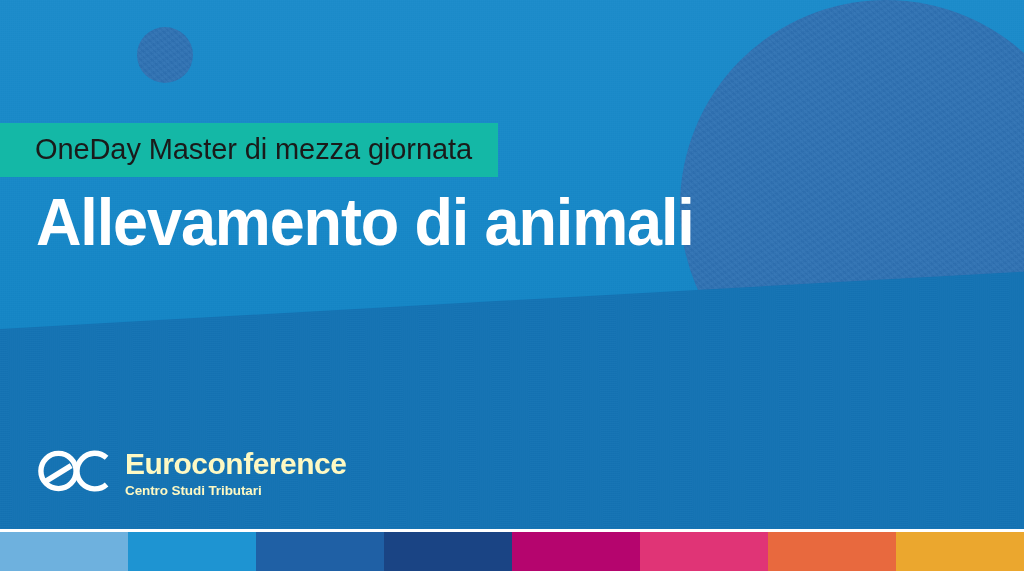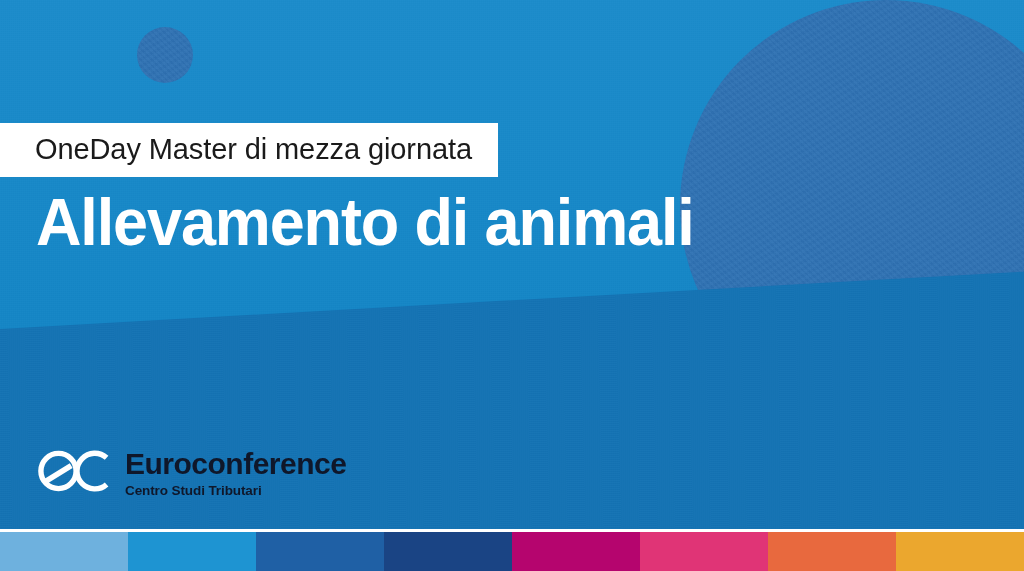--- a/index.html
+++ b/index.html
@@ -98,21 +98,21 @@
   
   .content {
     position: absolute;
     inset: 0;
   }
 
   #kicker {
     position: absolute;
     left: 0px;
     top: 123px;
-    background: #ffffff;
+    background: #14b8a6;
     color: #1a1a1a;
     font-size: 29px;
     line-height: 1;
     padding: 12px 26px 13px 35px;
     letter-spacing: -.1px;
     white-space: nowrap;
   }
 
   #headline {
     position: absolute;
@@ -145,27 +145,27 @@
     position: absolute;
     left: 36px;
     top: 448px;
     display: flex;
     align-items: center;
     gap: 13px;
   }
   #logo-mark { display: block; }
   #logo-text { display: flex; flex-direction: column; line-height: 1; }
   #logo-title {
-    color: #0f172a;
+    color: #fef9c3;
     font-size: 30px;
     font-weight: bold;
     letter-spacing: -.5px;
   }
   #logo-sub {
-    color: #0f172a;
+    color: #fef9c3;
     font-size: 13.5px;
     font-weight: bold;
     letter-spacing: -.1px;
     margin-top: 5px;
   }
 
   
   #color-bar {
     position: absolute;
     left: 0;

